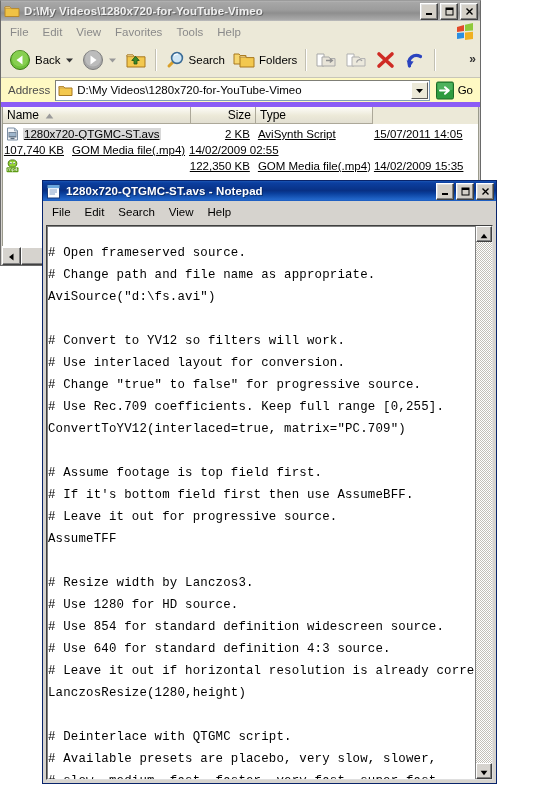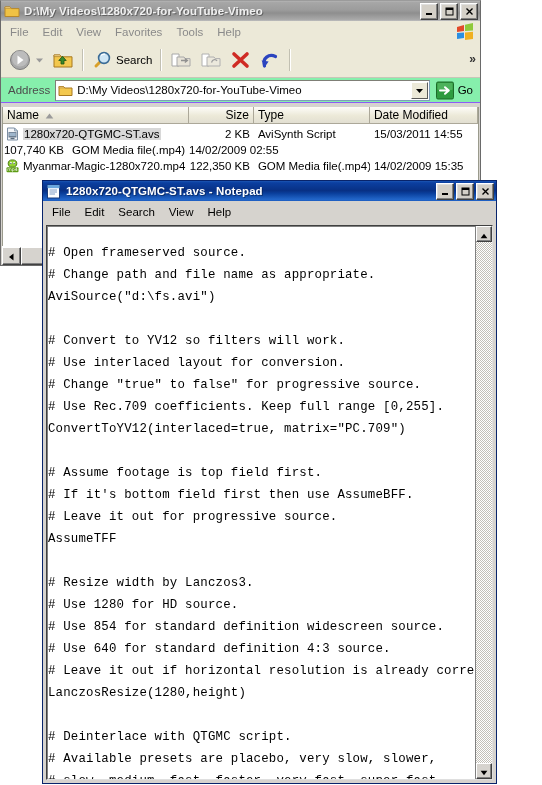--- a/index.html
+++ b/index.html
@@ -86,23 +86,23 @@
     position: relative;
     padding-left: 4px;
   }
   .tb-btn { display: flex; align-items: center; gap: 4px; padding: 2px 4px; cursor: default; }
   .tb-label { font-size: 11.5px; color: #000; }
   .tb-sep { width: 1px; height: 22px; background: #c2c0b2; margin: 0 4px; border-right: 1px solid #fff; }
   .chev { position: absolute; right: 4px; top: 9px; font-size: 12px; font-weight: bold; color:#333; }
 
   
   .addrbar {
-    height: 24px; background:#86efac;
+    height: 24px; background:#fef9c3;
     display: flex; align-items: center; padding: 0 3px;
-    border-bottom: 1px solid #8b5cf6;
+    border-bottom: 5px solid #8b5cf6;
   }
   .addr-label { font-size: 11.5px; color: #4c4c4c; padding: 0 5px 0 4px; }
   .addr-field {
     flex: 1; height: 19px; background: #fff;
     border: 1px solid #7f9db9; border-top-color:#7f7f76; border-left-color:#7f7f76;
     display: flex; align-items: center; padding-left: 2px; position: relative;
   }
   .addr-text { font-size: 11.5px; color: #000; margin-left: 4px; white-space: nowrap; }
   .addr-drop {
     position: absolute; right: 1px; top: 1px; width: 15px; height: 15px;
@@ -128,21 +128,21 @@
     border-right: 1px solid #aca899;
     border-bottom: 1px solid #aca899;
     background: linear-gradient(to bottom,#fdfcf8,#ece9d8 55%,#e2dfd2);
     font-size: 12px; color: #000;
     display: flex; align-items: center;
     padding: 0 4px;
     position: relative;
   }
   .lv-col.num { justify-content: flex-end; }
   .sort-arrow { margin-left: 6px; }
-  .lv-row { display: flex; height: 16px; align-items: center; font-size: 11.5px; color:#000; }
+  .lv-row { display: flex; height: 16px; align-items: center; font-size: 11.5px; color:#000;text-decoration:underline; }
   .cell { box-sizing: border-box; display:flex; align-items:center; padding: 0 4px; overflow: hidden; white-space: nowrap; }
   .cell.num { justify-content: flex-end; }
   .cell.name { gap: 3px; padding-left: 2px; }
   .name-txt.sel { background: #d8d8d8; padding: 0 1px; }
   .hscroll {
     position: absolute; left: 1px; right: 1px; bottom: 1px; height: 17px;
     background: #d6d3ce; border-top: 1px solid #fff;
     display: flex; align-items: center;
   }
   .hs-btn {
@@ -250,20 +250,35 @@
           <path d="M3 11 L10 10.5 L10 16 L3 17 Z" fill="#2a8fe2"></path>
           <path d="M11 10.4 L19 9.8 L19 17 L11 18 Z" fill="#f0b020"></path>
         </svg>
       </span>
     </div>
 
     <div class="toolbar">
       <div class="tb-btn">
         <span>
           <svg class="ico" width="22" height="22" viewBox="0 0 22 22">
+            <circle cx="11" cy="11" r="9.5" fill="#6fc03a" stroke="#3c7a18" stroke-width="1"></circle>
+            <circle cx="11" cy="9.5" r="8" fill="#9ada63" opacity=".55"></circle>
+            <path d="M13.5 6.5 L7.5 11 L13.5 15.5 Z" fill="#ffffff"></path>
+          </svg>
+        </span>
+        <span class="tb-label">Back</span>
+        <span>
+          <svg class="ico" width="9" height="8" viewBox="0 0 9 8">
+              <path d="M1 2.5 L8 2.5 L4.5 6.5 Z" fill="#333"></path>
+            </svg>
+        </span>
+      </div>
+      <div class="tb-btn">
+        <span>
+          <svg class="ico" width="22" height="22" viewBox="0 0 22 22">
             <circle cx="11" cy="11" r="9.5" fill="#a8a8a8" stroke="#7d7d7d" stroke-width="1"></circle>
             <circle cx="11" cy="9.5" r="8" fill="#cfcfcf" opacity=".5"></circle>
             <path d="M8.5 6.5 L14.5 11 L8.5 15.5 Z" fill="#ffffff"></path>
           </svg>
         </span>
         <span>
           <svg class="ico" width="9" height="8" viewBox="0 0 9 8">
               <path d="M1 2.5 L8 2.5 L4.5 6.5 Z" fill="#999"></path>
             </svg>
         </span>
@@ -280,20 +295,30 @@
       <div class="tb-sep"></div>
       <div class="tb-btn">
         <span>
           <svg class="ico" width="20" height="20" viewBox="0 0 20 20">
             <line x1="4" y1="16" x2="9" y2="11" stroke="#d9a02a" stroke-width="3" stroke-linecap="round"></line>
             <circle cx="12" cy="8" r="5.4" fill="#cfe6f5" stroke="#3b6c96" stroke-width="1.6"></circle>
             <path d="M9 5.5 A4 4 0 0 1 13 4.2" stroke="#ffffff" stroke-width="1.2" fill="none"></path>
           </svg>
         </span>
         <span class="tb-label">Search</span>
+      </div>
+      <div class="tb-btn">
+        <span>
+          <svg class="ico" width="22" height="20" viewBox="0 0 22 20">
+            <path d="M1 4 L6 4 L7.4 5.6 L13 5.6 L13 14 L1 14 Z" fill="#f6d66f" stroke="#a8791f" stroke-width="1"></path>
+            <path d="M7 6 L12 6 L13.4 7.6 L21 7.6 L21 17 L7 17 Z" fill="#f3c84e" stroke="#a8791f" stroke-width="1"></path>
+            <path d="M7 6 L12 6 L13.2 7.4 L7 7.4 Z" fill="#ffe9a8" stroke="#a8791f" stroke-width=".6"></path>
+          </svg>
+        </span>
+        <span class="tb-label">Folders</span>
       </div>
       <div class="tb-sep"></div>
       <div class="tb-btn">
         <span>
           <svg class="ico" width="22" height="20" viewBox="0 0 22 20">
             <path d="M2 4 L9 4 L9 16 L2 16 Z" fill="#ffffff" stroke="#a8a8a8" stroke-width="1"></path>
             <path d="M7 7 L14 7 L15.2 8.6 L20 8.6 L20 16 L7 16 Z" fill="#e8e4d8" stroke="#a8a8a8" stroke-width="1"></path>
             <path d="M11 10.5 L17 10.5 M14.8 8.6 L17.4 10.5 L14.8 12.4" stroke="#909090" stroke-width="1.3" fill="none"></path>
           </svg>
         </span>
@@ -363,41 +388,38 @@
                 <path d="M4.5 0.5 L8.3 5.5 L0.7 5.5 Z" fill="#9a9a9a"></path>
               </svg>
           </span>
         </div>
         <div class="lv-col num" style="width:65px">
           <span>Size</span>
         </div>
         <div class="lv-col" style="width:117px">
           <span>Type</span>
         </div>
-        <div class="lv-col" style="width:109px">
-          <span>Date Modified</span>
-        </div>
       </div>
 
       <div class="lv-row" style="margin-top:2px">
         <div class="cell name" style="width:188px">
           <span>
             <svg class="ico" width="15" height="14" viewBox="0 0 15 14">
               <path d="M2.5 1 L9.5 1 L12.5 4 L12.5 13 L2.5 13 Z" fill="#f3f5f8" stroke="#7d8fa3" stroke-width="1"></path>
               <path d="M9.5 1 L12.5 4 L9.5 4 Z" fill="#c9d6e3" stroke="#7d8fa3" stroke-width=".7"></path>
               <rect x="3.5" y="5" width="8" height="5.5" fill="#6d7f92"></rect>
               <rect x="4.3" y="5.8" width="6.4" height="3.2" fill="#9fb6cc"></rect>
               <rect x="5.5" y="10.8" width="4" height="1.4" fill="#5a6b7d"></rect>
             </svg>
           </span>
           <span class="name-txt sel">1280x720-QTGMC-ST.avs</span>
         </div>
         <div class="cell num" style="width:65px">2 KB</div>
         <div class="cell" style="width:117px">AviSynth Script</div>
-        <div class="cell" style="width:109px">15/03/2011 14:55</div>
+        <div class="cell" style="width:109px">15/07/2011 14:05</div>
       </div>
 
       <div class="lv-row">
         <div class="cell num" style="width:65px">107,740 KB</div>
         <div class="cell" style="width:117px">GOM Media file(.mp4)</div>
         <div class="cell" style="width:109px">14/02/2009 02:55</div>
       </div>
 
       <div class="lv-row">
         <div class="cell name" style="width:188px">
@@ -405,21 +427,20 @@
             <svg class="ico" width="15" height="14" viewBox="0 0 15 14">
               <ellipse cx="7.5" cy="4.5" rx="4.3" ry="3.6" fill="#8fd12e" stroke="#4e7c14" stroke-width="1"></ellipse>
               <ellipse cx="5.9" cy="4" rx="1" ry="1.3" fill="#fff"></ellipse>
               <ellipse cx="9.1" cy="4" rx="1" ry="1.3" fill="#fff"></ellipse>
               <circle cx="5.9" cy="4.3" r=".6" fill="#123"></circle>
               <circle cx="9.1" cy="4.3" r=".6" fill="#123"></circle>
               <rect x="1.5" y="8.2" width="12" height="5" rx="1" fill="#5e9c14"></rect>
               <text x="7.5" y="12.3" font-size="4.6" fill="#ffffff" text-anchor="middle" font-family="DejaVu Sans, sans-serif">mp4</text>
             </svg>
           </span>
-          <span class="name-txt">Myanmar-Magic-1280x720.mp4</span>
         </div>
         <div class="cell num" style="width:65px">122,350 KB</div>
         <div class="cell" style="width:117px">GOM Media file(.mp4)</div>
         <div class="cell" style="width:109px">14/02/2009 15:35</div>
       </div>
     </div>
 
     <div class="hscroll">
       <div class="hs-btn">
         <span>

